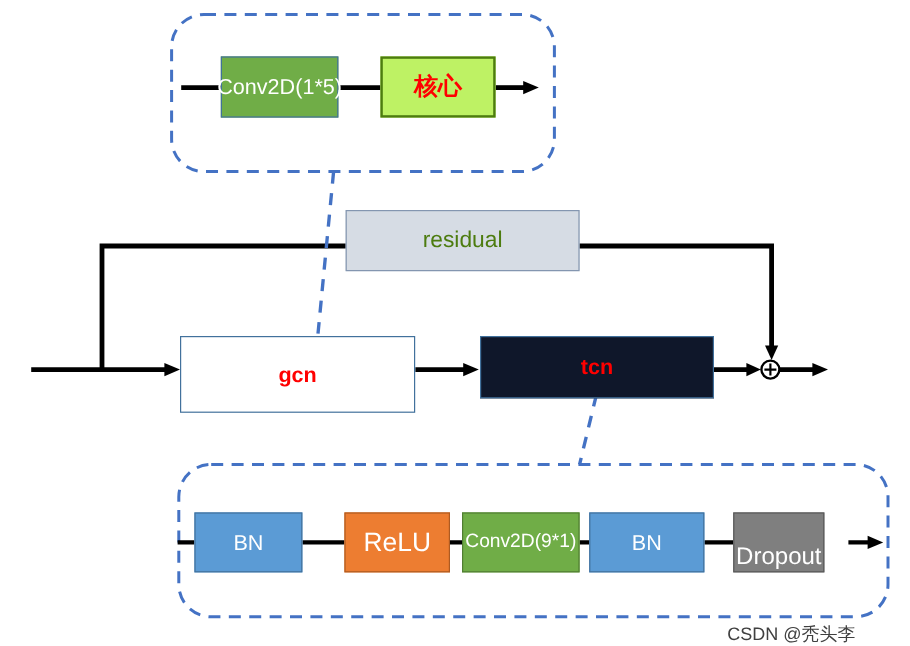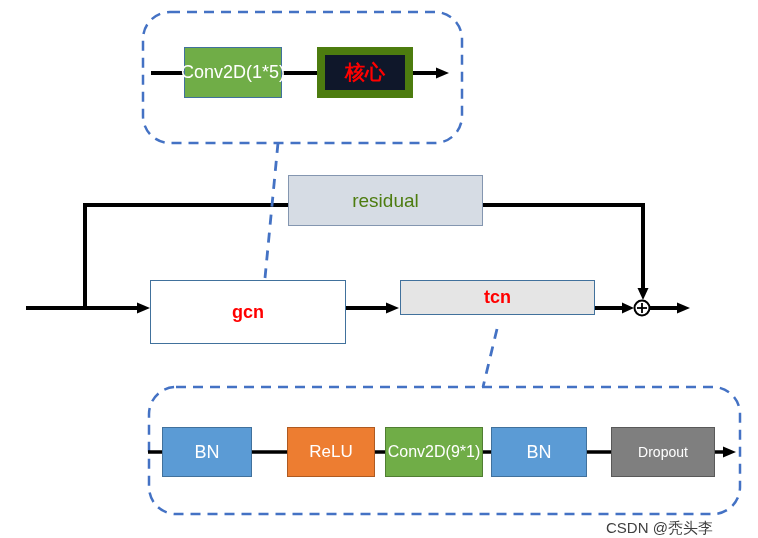--- a/index.html
+++ b/index.html
@@ -14,45 +14,45 @@
     text-align:center;line-height:1.15;
   }
   .node .sub{display:block;}
   
   .conv-top{
     left:184px;top:47px;width:98px;height:51px;
     background:#70AD47;border:1.5px solid #41719C;color:#ffffff;font-size:18px;
   }
   .core{
     left:317px;top:47px;width:96px;height:51px;
-    background:#0f172a;border:8px solid #4d7c0f;color:#FF0000;
+    background:#bef264;border:2px solid #4d7c0f;color:#FF0000;
     font-size:20px;font-weight:bold;
   }
   
   .residual{
     left:288px;top:175px;width:195px;height:51px;
     background:#D6DCE4;border:1.2px solid #8496B0;color:#4d7c0f;font-size:19px;
   }
   
   .gcn{
     left:150px;top:280px;width:196px;height:64px;
     background:#ffffff;border:1.5px solid #41719C;color:#FF0000;
     font-size:18px;font-weight:bold;
   }
   .tcn{
-    left:400px;top:280px;width:195px;height:35px;
-    background:#e5e5e5;border:1.5px solid #41719C;color:#FF0000;
+    left:400px;top:280px;width:195px;height:52px;
+    background:#0f172a;border:1.5px solid #41719C;color:#FF0000;
     font-size:18px;font-weight:bold;align-items:center;
   }
   
   .bn1{left:162px;top:427px;width:90px;height:50px;background:#5B9BD5;border:1px solid #41719C;color:#fff;font-size:18px;}
-  .relu{left:287px;top:427px;width:88px;height:50px;background:#ED7D31;border:1px solid #AE5A21;color:#fff;font-size:17px;}
+  .relu{left:287px;top:427px;width:88px;height:50px;background:#ED7D31;border:1px solid #AE5A21;color:#fff;font-size:22px;}
   .conv-bottom{left:385px;top:427px;width:98px;height:50px;background:#70AD47;border:1px solid #507E32;color:#fff;font-size:16px;}
   .bn2{left:491px;top:427px;width:96px;height:50px;background:#5B9BD5;border:1px solid #41719C;color:#fff;font-size:18px;}
-  .dropout{left:611px;top:427px;width:104px;height:50px;background:#7F7F7F;border:1px solid #595959;color:#fff;font-size:14px;}
+  .dropout{left:611px;top:427px;width:76px;height:50px;background:#7F7F7F;border:1px solid #595959;color:#fff;font-size:20px;align-items:flex-end;}
   .watermark{
     position:absolute;z-index:3;left:606px;top:505px;width:150px;
     color:#404040;font-size:15px;white-space:nowrap;margin-top:14px;
   }
 </style>
 </head>
 <body>
 
 <div class="canvas">
 

